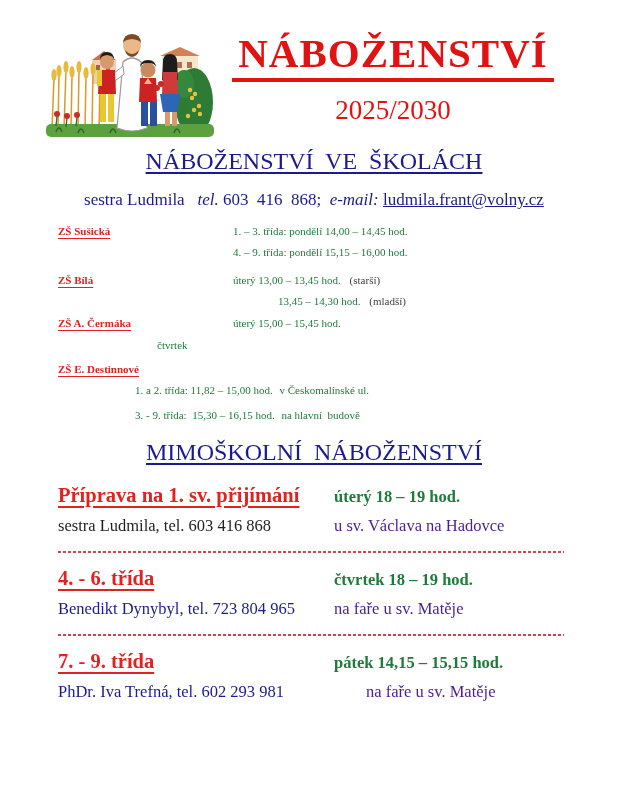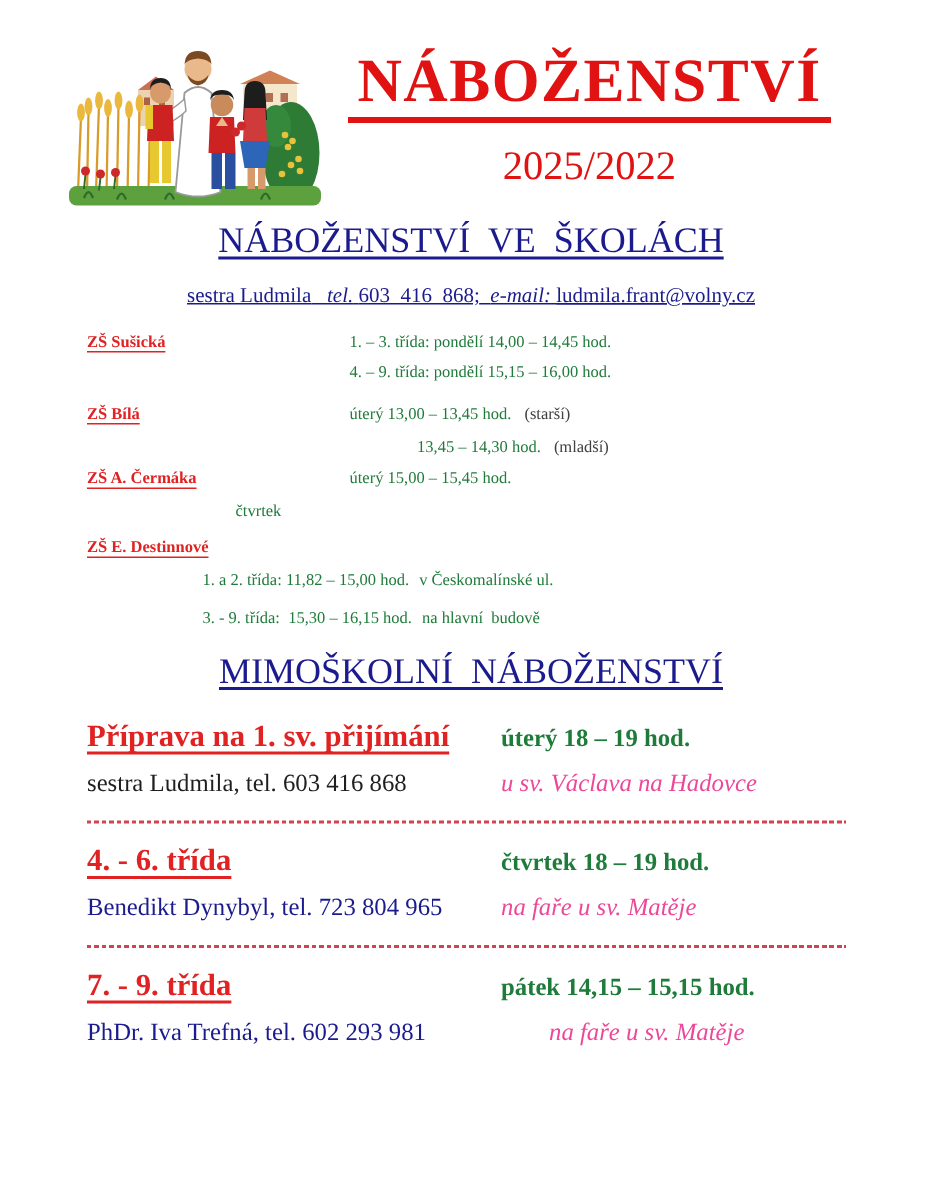--- a/index.html
+++ b/index.html
@@ -27,21 +27,21 @@
     text-align:center;color:#1b1b8e;font-size:24px;font-weight:normal;margin:6px;
   }
   .section-heading .u{
     text-decoration:underline;text-decoration-thickness:2px;text-underline-offset:3px;
   }
   .h-schools{margin-top:8px;}
   .h-afterschool{margin-top:16px;}
 
   
   .contact-line{
-    text-align:center;color:#1b1b8e;font-size:14px;margin-top:15px;line-height:1.2;text-decoration:underline;
+    text-align:center;color:#1b1b8e;font-size:17px;margin-top:15px;line-height:1.2;
   }
   .contact-line .it{font-style:italic;}
   .email-link{
     color:#1b1b8e;text-decoration:underline;cursor:pointer;
   }
 
   
   .school-rows{margin-top:14px;font-size:11px;}
   .srow{display:flex;align-items:flex-start;margin-bottom:7px;line-height:1.33;}
   .school-name{
@@ -60,21 +60,21 @@
   
   .entries{margin-top:18px;font-size:16.5px;}
   .entry{display:grid;grid-template-columns:276px 1fr;row-gap:9px;align-items:baseline;}
   .entry-title{
     color:#e02222;font-weight:bold;font-size:20.5px;
     text-decoration:underline;text-decoration-thickness:2px;text-underline-offset:4px;
   }
   .entry-time{color:#1e7b3a;font-weight:bold;}
   .entry-contact{color:#1b1b8e;}
   .entry-contact.blackish{color:#1f1f1f;}
-  .entry-place{color:#ec4899;font-style:italic;}
+  .entry-place{color:#4c1d95;}
   .entry-place.shift{padding-left:32px;}
   .dashed-sep{
     height:2px;margin:15px 6px 14px 0;
     background:repeating-linear-gradient(90deg,#cf4450 0 3px,transparent 3px 5px);
   }
 </style>
 </head>
 <body>
 
 <div class="page">
@@ -176,21 +176,21 @@
           <path d="M116 74 L136 74 L133 92 L119 92 Z" fill="#2d66b8"></path>
           <rect x="121" y="92" width="5" height="14" fill="#d79b6b"></rect>
           <rect x="128" y="92" width="5" height="14" fill="#d79b6b"></rect>
           <circle cx="117" cy="64" r="3" fill="#cc2a2a"></circle>
           <circle cx="113" cy="68" r="3" fill="#cc2a2a"></circle>
         </g>
       </svg>
     </div>
     <div class="title-block">
       <h1 class="main-title" data-bind="header.title">NÁBOŽENSTVÍ</h1>
-      <div class="year" data-bind="header.year">2025/2022</div>
+      <div class="year" data-bind="header.year">2025/2030</div>
     </div>
   </div>
 
   <h2 class="section-heading h-schools"><span class="u" data-bind="schools.heading">NÁBOŽENSTVÍ  VE  ŠKOLÁCH</span></h2>
 
   <div class="contact-line">
     <span data-bind="schools.contact.name">sestra Ludmila</span>&nbsp;&nbsp;
     <span class="it" data-bind="schools.contact.tel_label">tel.</span>
     <span data-bind="schools.contact.tel_number">603  416  868;</span>&nbsp;
     <span class="it" data-bind="schools.contact.email_label">e-mail:</span>

